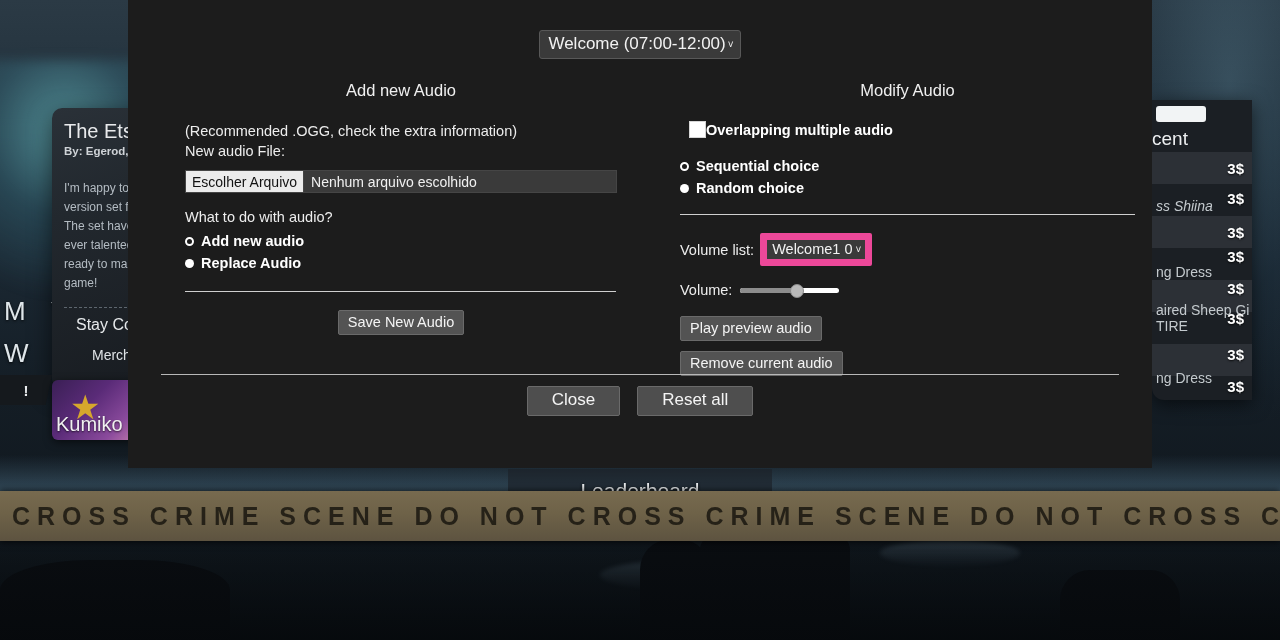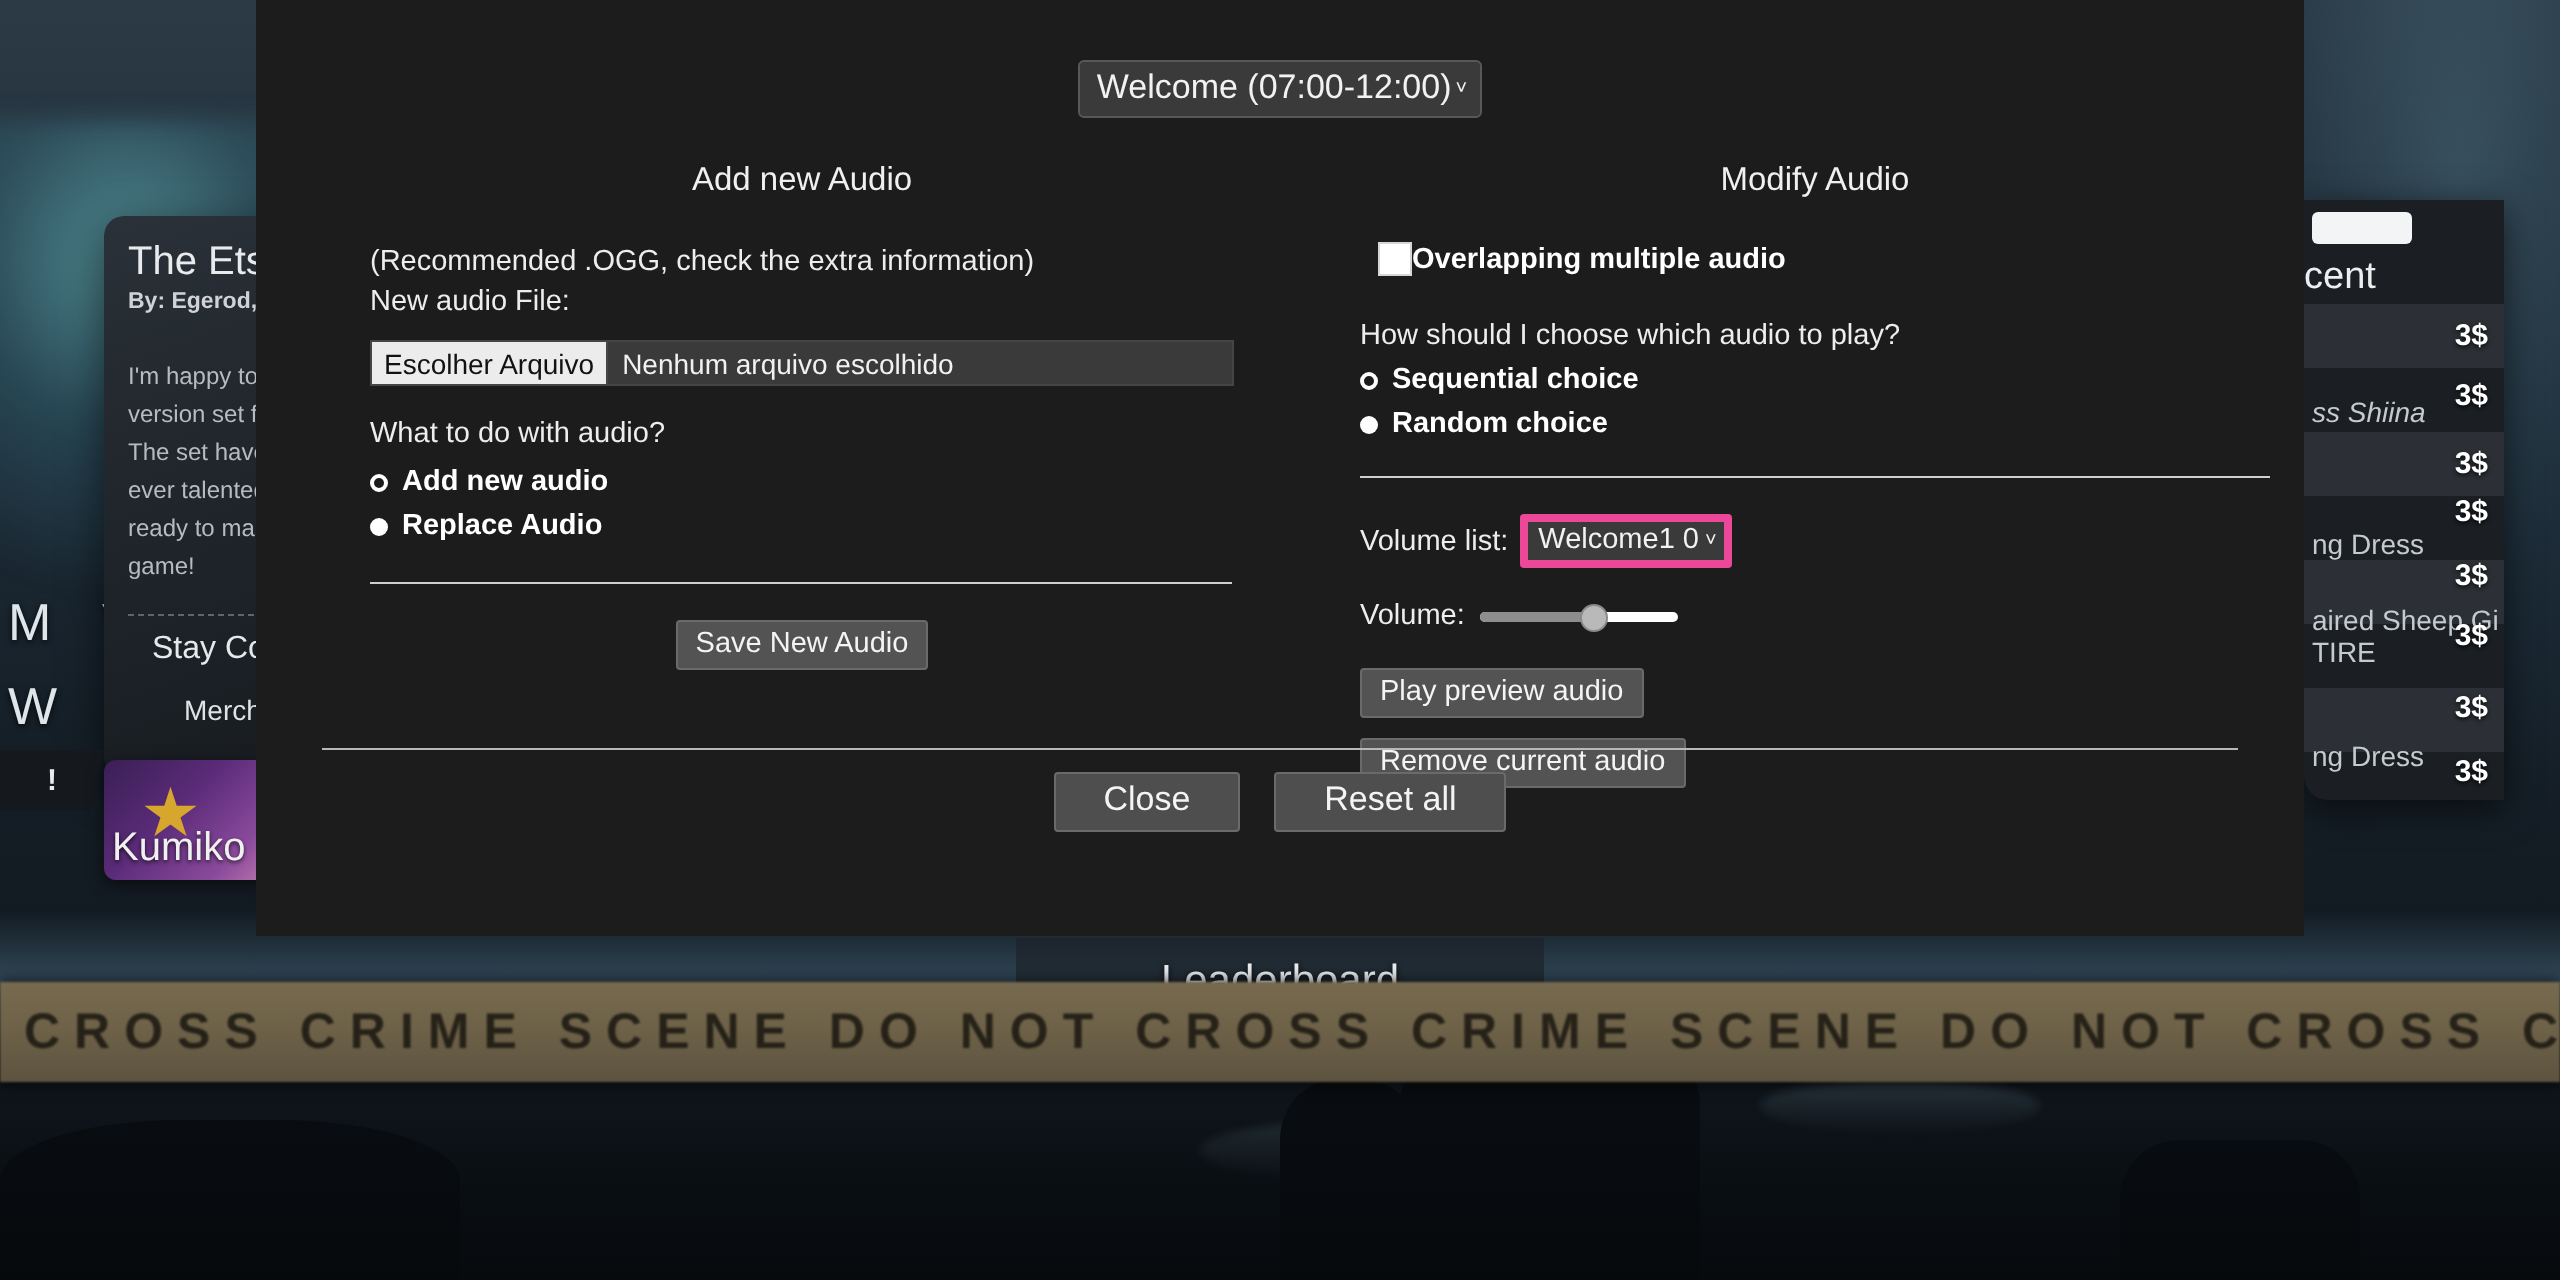--- a/index.html
+++ b/index.html
@@ -220,21 +220,21 @@
     border: 1px solid #6a6a6a; border-radius: 2px;
     font-size: 14.5px; font-family: "Liberation Sans", sans-serif;
     padding: 3px 9px 4px 9px;
     cursor: pointer;
   }
 
   .save-wrap { display: flex; justify-content: center; }
 
   .audio-list-row { display: flex; align-items: center; gap: 6px; }
   .select-sm {
-    background: #3a3a3a; color: #f2f2f2; border: 4px solid #ec4899;
+    background: #3a3a3a; color: #f2f2f2; border: 7px solid #ec4899;
     border-radius: 2px; font-size: 14.5px; padding: 1px 4px 2px 5px;
     display: inline-flex; align-items: center; gap: 3px; cursor: pointer;
   }
 
   .volume-row { display: flex; align-items: center; gap: 8px; margin-top: 14px; }
   .slider {
     position: relative; width: 99px; height: 5px; border-radius: 3px;
     background: #ffffff;
   }
   .slider-fill {
@@ -396,21 +396,20 @@
       </div>
 
       <div class="col col-right">
         <div class="col-title">Modify Audio</div>
 
         <div class="check-row">
           <span class="checkbox"></span>
           <span class="lbl-bold">Overlapping multiple audio</span>
         </div>
 
-        <div class="lbl">How should I choose which audio to play?</div>
 
         <div class="radio-row" style="margin-top:4px;">
           <span class="radio on"></span>
           <span class="lbl-bold">Sequential choice</span>
         </div>
         <div class="radio-row">
           <span class="radio"></span>
           <span class="lbl-bold">Random choice</span>
         </div>
 

